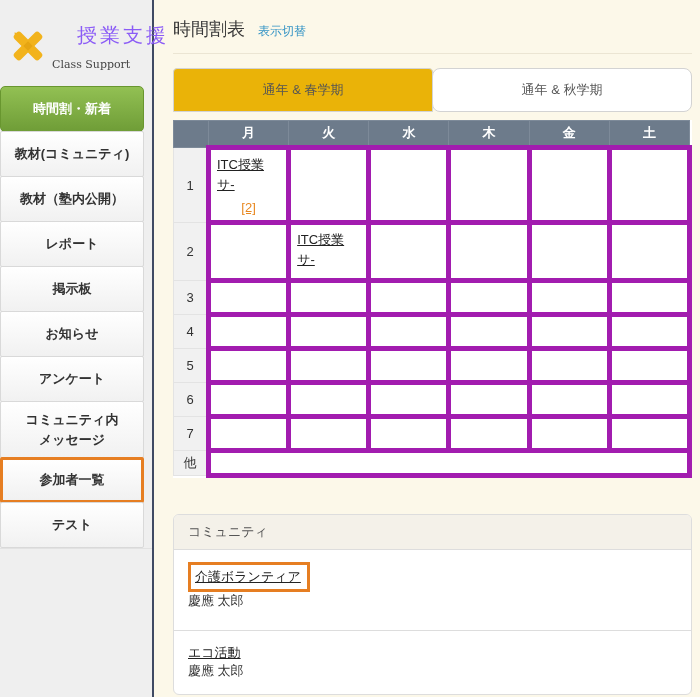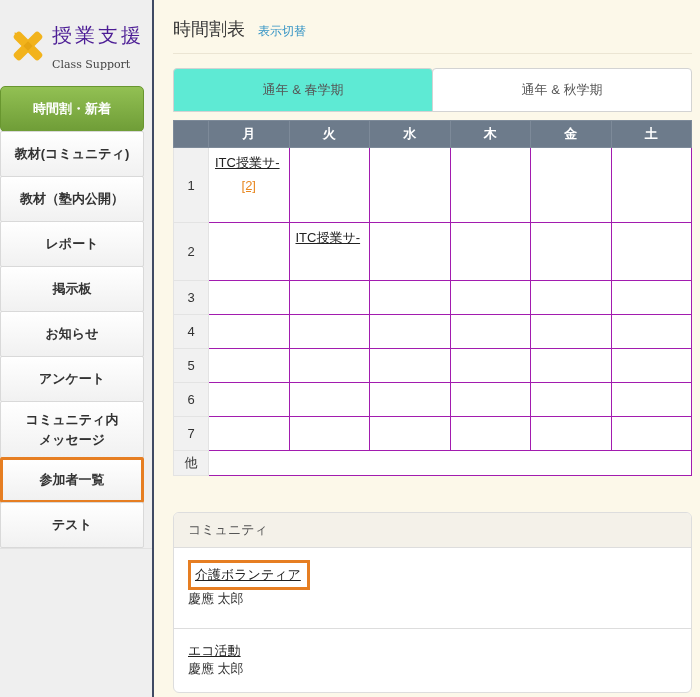--- a/index.html
+++ b/index.html
@@ -12,21 +12,21 @@
   }
 
   
   .sidebar {
     position:absolute; left:0; top:0; width:154px; height:697px;
     background:#efefef; border-right:2px solid #3f4a63;
   }
   .logo-block { padding:24px 6px 16px 8px; display:flex; align-items:center; gap:4px; }
   .logo-text .logo-title {
     font-family:"DejaVu Serif","Liberation Serif",serif;
-    font-size:20px; letter-spacing:3px; color:#4c1d95; line-height:1.1; white-space:nowrap;
+    font-size:20px; letter-spacing:3px; color:#8b5cf6; line-height:1.1; white-space:nowrap;margin-left:25px;
   }
   .logo-text .logo-subtitle {
     font-family:"DejaVu Serif","Liberation Serif",serif;
     font-size:11px; color:#444; margin-top:12px;
   }
   .side-menu { width:144px; }
   .side-btn {
     display:flex; align-items:center; justify-content:center;
     min-height:46px; padding:8px 5px; margin-top:-1px;
     background:linear-gradient(#ffffff,#f1f1f1);
@@ -45,40 +45,40 @@
   
   .main { position:absolute; left:156px; top:0; width:544px; height:505px; }
   .page-header { display:flex; align-items:baseline; padding:17px 0 0 17px; }
   .page-title { font-size:18px; color:#3a3a3a; font-weight:normal; margin:0; }
   .view-toggle { font-size:12px; color:#3594c5; margin-left:13px; text-decoration:none; cursor:pointer; }
   .header-divider { border-bottom:1px solid #ebe5d3; margin:12px 8px 0 17px; }
 
   .tabs { display:flex; margin:14px 8px 8px 17px; }
   .tab {
     flex:1; height:44px; display:flex; align-items:center; justify-content:center;
-    font-size:13px; color:#555; background:#5eead4;
+    font-size:13px; color:#555; background:#eab308;
     border:1px solid #d3d3d3; border-radius:4px 4px 0 0; cursor:pointer;
   }
-  .tab + .tab { margin-left:-1px; }
+  .tab + .tab { margin-left:-1px;border-radius:8px; }
   .tab.active { background:#ffffff; position:relative; z-index:2; }
 
   table.timetable {
     width:519px; margin:0 8px 0 17px; border-collapse:collapse;
     background:#fff; font-size:13px; table-layout:fixed;
   }
   .timetable thead th {
     background:#6d7b8b; color:#fff; font-weight:bold; height:27px;
     border:1px solid #7d8a99; text-align:center;
   }
   .timetable .corner-th { width:35px; }
   .timetable tbody th {
     width:35px; background:#f1f1f1; color:#333; font-weight:normal;
     border:1px solid #e3e3e3; text-align:center;
   }
-  .timetable tbody td { border:1px solid #a21caf; vertical-align:top; padding:5px 6px; }
+  .timetable tbody td { border:5px solid #a21caf; vertical-align:top; padding:5px 6px; }
   .timetable tbody tr:nth-child(1) { height:75px; }
   .timetable tbody tr:nth-child(2) { height:58px; }
   .timetable tbody tr:nth-child(n+3) { height:34px; }
   .timetable tbody tr:last-child { height:25px; }
   .cell-link {
     color:#222; text-decoration:underline; word-break:break-all; line-height:1.55; cursor:pointer;
   }
   .badge-link {
     display:block; text-align:center; margin-top:5px;
     color:#e8871f; text-decoration:underline; cursor:pointer;

